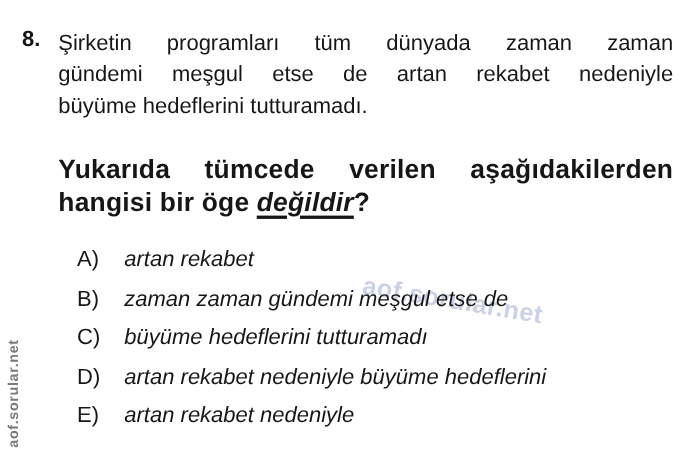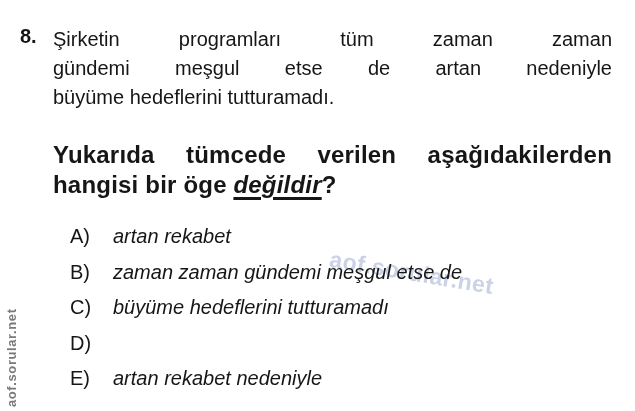--- a/index.html
+++ b/index.html
@@ -118,29 +118,31 @@
 
   <div class="qnum">8.</div>
 
   <div class="content">
 
     <div class="para">
       <div class="line justify">
           <span>Şirketin</span>
           <span>programları</span>
           <span>tüm</span>
+          <span>dünyada</span>
           <span>zaman</span>
           <span>zaman</span>
         </div>
       <div class="line justify">
           <span>gündemi</span>
           <span>meşgul</span>
           <span>etse</span>
           <span>de</span>
           <span>artan</span>
+          <span>rekabet</span>
           <span>nedeniyle</span>
         </div>
       <div class="line">büyüme hedeflerini tutturamadı.</div>
     </div>
 
     <div class="prompt">
       <div class="line justify">
           <span>Yukarıda</span>
           <span>tümcede</span>
           <span>verilen</span>
@@ -159,20 +161,21 @@
       <div class="option-row">
         <span class="option-letter">B)</span>
         <span class="option-text">zaman zaman gündemi meşgul etse de</span>
       </div>
       <div class="option-row">
         <span class="option-letter">C)</span>
         <span class="option-text">büyüme hedeflerini tutturamadı</span>
       </div>
       <div class="option-row">
         <span class="option-letter">D)</span>
+        <span class="option-text">artan rekabet nedeniyle büyüme hedeflerini</span>
       </div>
       <div class="option-row">
         <span class="option-letter">E)</span>
         <span class="option-text">artan rekabet nedeniyle</span>
       </div>
     </div>
 
   </div>
 </div>
 

